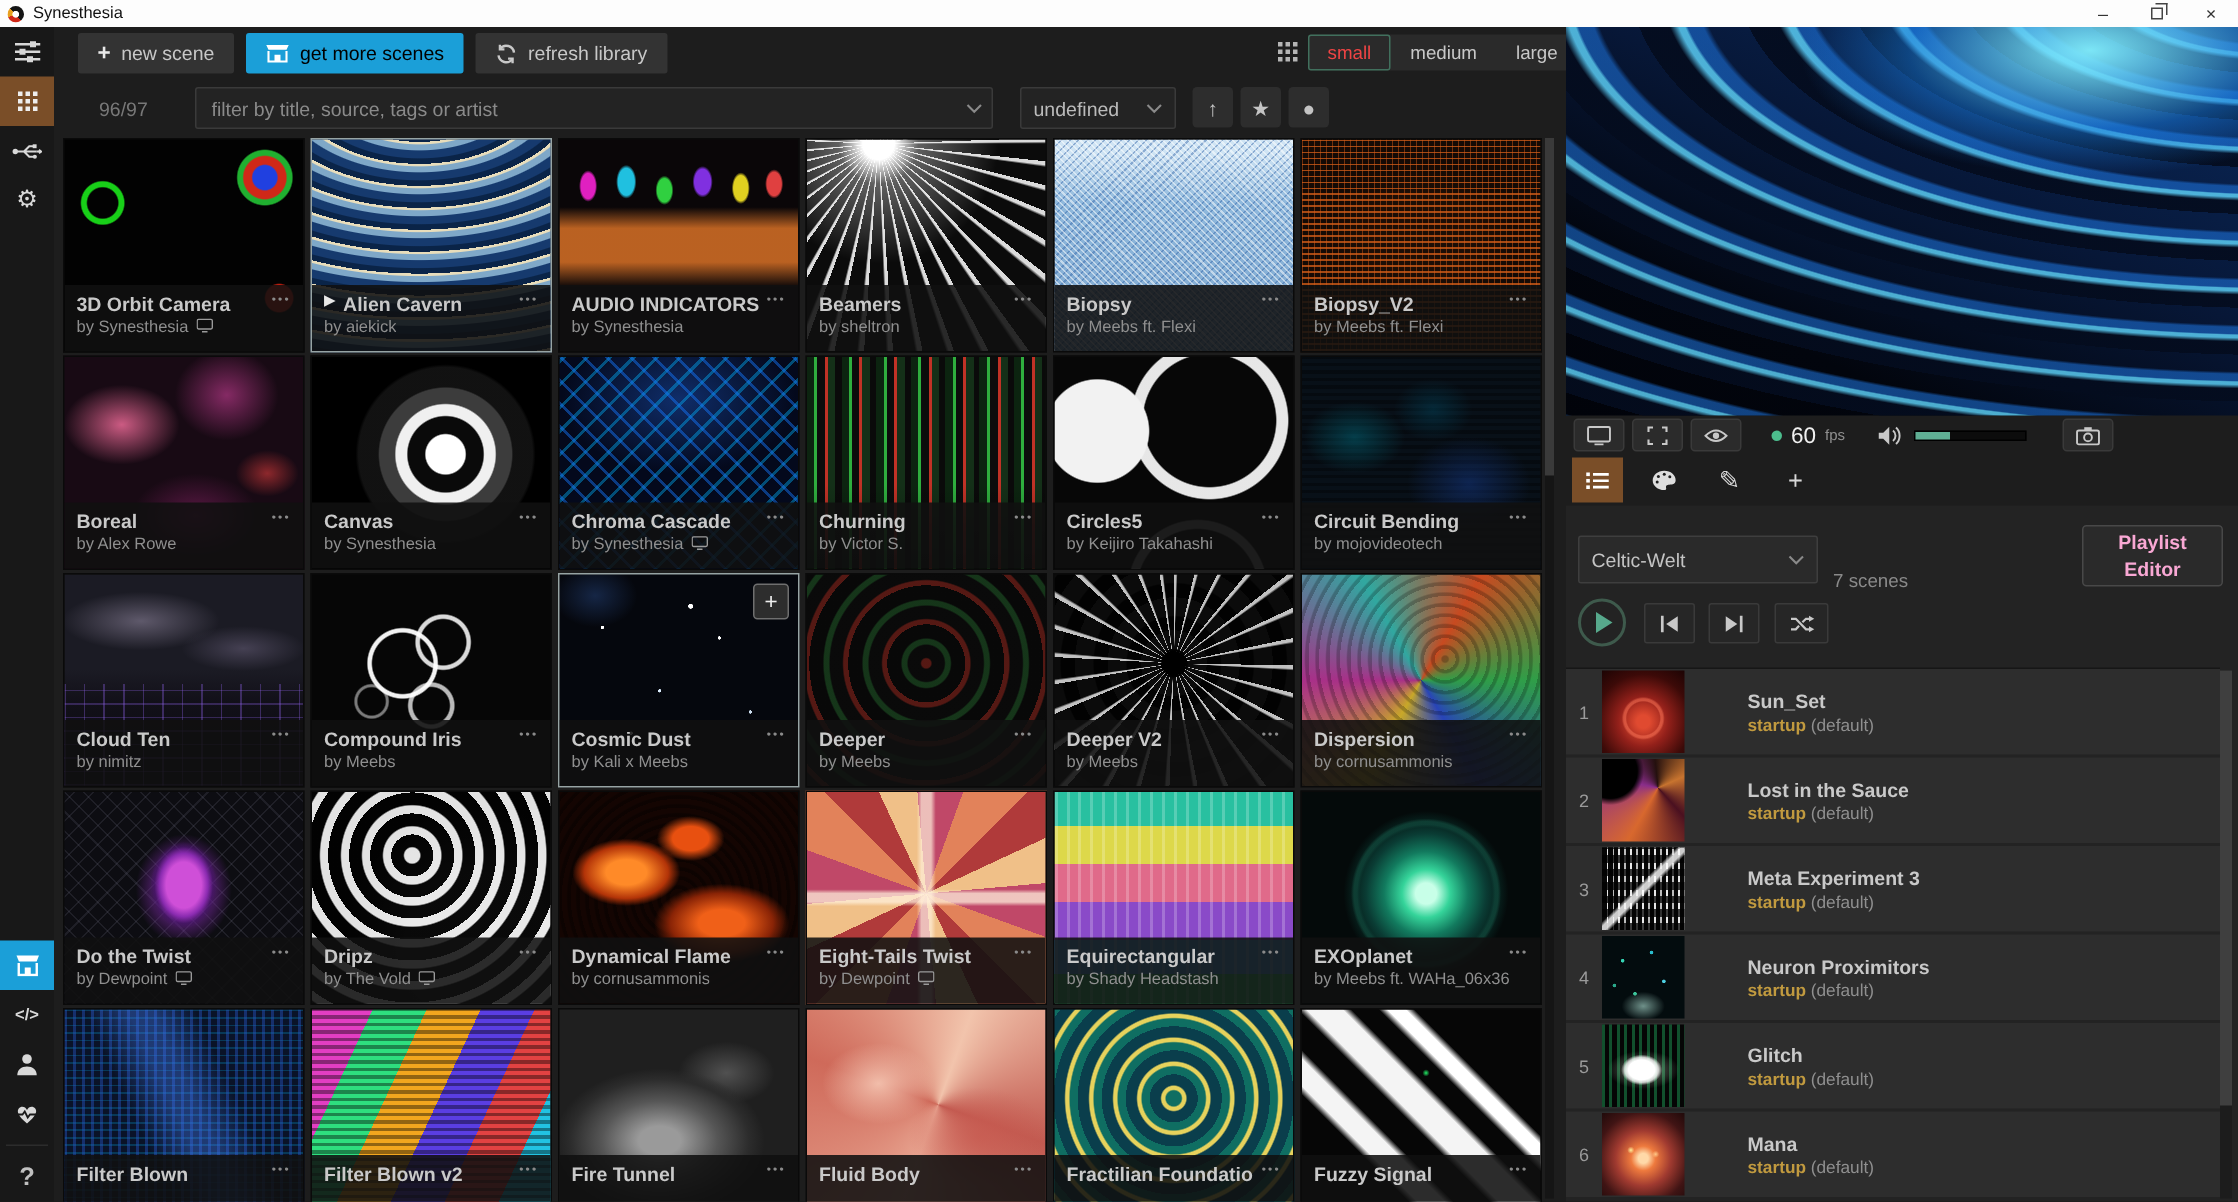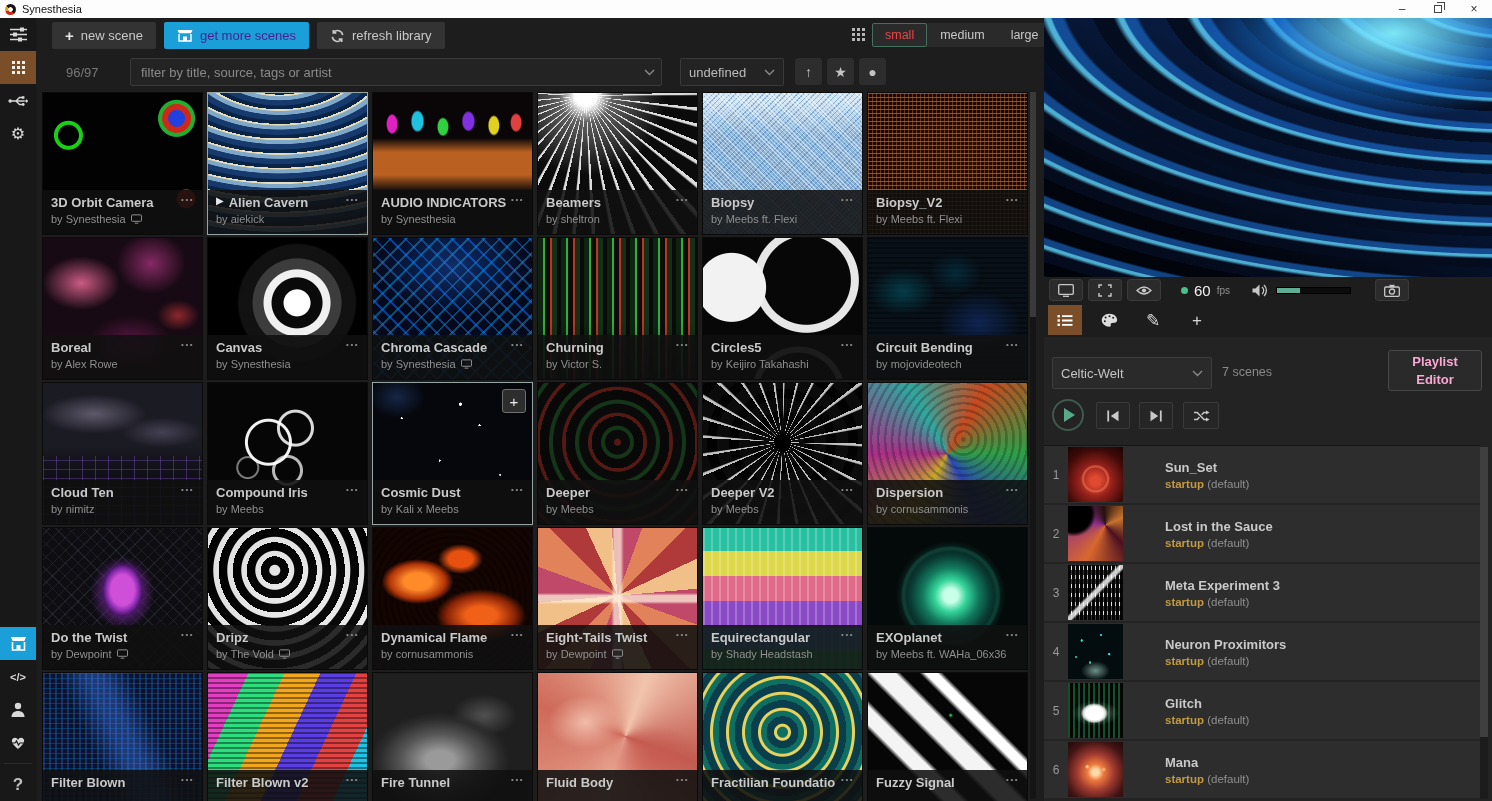--- a/index.html
+++ b/index.html
@@ -28,21 +28,21 @@
     box-shadow:5px 0 #eee,10px 0 #eee,0 5px #eee,5px 5px #eee,10px 5px #eee,0 10px #eee,5px 10px #eee,10px 10px #eee}
   .grid9.small{transform:scale(.85)}
   .grid9.small b{background:#b5b5b5;box-shadow:5px 0 #b5b5b5,10px 0 #b5b5b5,0 5px #b5b5b5,5px 5px #b5b5b5,10px 5px #b5b5b5,0 10px #b5b5b5,5px 10px #b5b5b5,10px 10px #b5b5b5}
   .glyph{font-size:16px;color:#d8d8d8;line-height:1}
   .code-glyph{font-size:11px;font-weight:bold;color:#d8d8d8}
   .help-glyph{font-size:17px;font-weight:bold;color:#c0c0c0}
   
   .lib-toolbar{position:absolute;left:52px;top:22px;display:flex;gap:8px}
   .tb-btn{height:27px;display:flex;align-items:center;gap:7px;padding:0 13px;background:#333;
     border:none;color:#c8c8c8;font-size:13px;border-radius:2px;cursor:pointer}
-  .tb-btn.primary{background:#1b9fd8;color:#4c1d95}
+  .tb-btn.primary{background:#1b9fd8;color:#000000}
   .tb-plus{font-size:15px;font-weight:bold;color:#e8e8e8}
   .toolbar-right-grid{position:absolute;left:852px;top:28px}
   .size-group{position:absolute;left:872px;top:23px;height:24px;display:flex;background:#2a2a2a;border-radius:2px}
   .size-btn{height:24px;padding:0 12px;display:flex;align-items:center;background:transparent;border:1px solid transparent;
     color:#c8c8c8;font-size:12.5px;cursor:pointer;border-radius:2px}
   .size-btn.active{border-color:#41705d;color:#ef4444}
   
   .filter-count{position:absolute;left:66px;top:65px;color:#787878;font-size:13px}
   .filter-input{position:absolute;left:130px;top:58px;width:532px;height:28px;background:#232323;
     border:1px solid #3a3a3a;border-radius:2px;color:#c8c8c8;font-size:13px;padding:0 26px 0 10px}
@@ -59,21 +59,21 @@
   .tile{position:relative;width:161px;height:143px;border:1px solid #0a0a0a;background:#111;cursor:pointer;overflow:hidden}
   .tile-selected{border-color:#97a4a4}
   .tile-add{position:absolute;top:6px;right:6px;width:24px;height:24px;background:#2d2d2d;border:1px solid #6f6f6f;
     border-radius:3px;color:#eee;font-size:15px;line-height:1;z-index:3;cursor:pointer}
   .tile-label{position:absolute;left:0;right:0;bottom:0;height:44px;background:rgba(16,16,16,.88);
     padding:5px 8px 0 8px;z-index:2}
   .tile-top{display:flex;gap:5px}
   .tile-play{color:#e8e8e8;font-size:10px}
   .tile-title{font-weight:bold;font-size:13px;color:#c9c9c9;white-space:nowrap;overflow:hidden;flex:1}
   .tile-dots{color:#8a8a8a;font-size:8px;letter-spacing:1.5px;flex:none}
-  .tile-artist-row{display:flex;align-items:center;gap:5px;margin-top:2px;height:13px}
+  .tile-artist-row{display:flex;gap:5px;margin-top:2px;height:13px}
   .tile-artist{font-size:11px;color:#8f8f8f;white-space:nowrap;overflow:hidden}
   .lib-scrollbar{position:absolute;left:1030px;top:92px;width:6px;height:707px;background:#151515}
   .lib-scrollbar i{position:absolute;left:0;top:0;width:6px;height:225px;background:#3a3a3a}
   
   .rightpanel{position:absolute;left:1044px;top:18px;width:448px;height:783px;background:#1d1d1d}
   .preview{position:absolute;left:0;top:0;width:448px;height:259px;background:
     radial-gradient(60% 45% at 78% 6%,rgba(130,240,255,.95),rgba(25,125,225,.5) 45%,transparent 72%),
     repeating-radial-gradient(100% 75% at 106% -12%,rgba(10,30,70,0) 0 26px,rgba(30,120,230,.55) 30px 40px,rgba(95,215,255,.8) 42px 46px,rgba(4,12,30,.92) 52px 72px),
     linear-gradient(205deg,#0a2a5e 0%,#071737 42%,#02050d 75%,#01030a 100%)}
   .ctrl-row{position:absolute;left:0;top:259px;width:448px;height:26px;display:flex;align-items:center}
@@ -88,21 +88,21 @@
   .vol-fill{position:absolute;left:0;top:0;height:100%;background:#5fae93}
   .cam-btn{margin-left:24px}
   .tab-row{position:absolute;left:0;top:285px;width:448px;height:34px;display:flex;align-items:center;gap:10px;padding-left:4px}
   .tab{width:34px;height:30px;display:flex;align-items:center;justify-content:center;cursor:pointer;color:#ddd}
   .tab.active{background:#7a4e28}
   .tab .glyph{font-size:17px}
   
   .playlist-panel{position:absolute;left:0;top:319px;width:448px;height:464px;background:#232323}
   .pl-select{position:absolute;left:8px;top:20px;width:160px;height:27px;background:#2a2a2a;border:1px solid #3e3e3e;
     border-radius:2px;display:flex;align-items:center;justify-content:space-between;padding:15px 8px;color:#c4c4c4;cursor:pointer}
-  .pl-count{position:absolute;left:178px;top:28px;color:#8a8a8a;font-size:12.5px}
+  .pl-count{position:absolute;left:178px;top:43px;color:#8a8a8a;font-size:12.5px}
   .pl-editor{position:absolute;left:344px;top:13px;width:94px;height:41px;background:#2a2a2a;border:1px solid #484848;
     border-radius:3px;color:#f9a8d4;font-weight:bold;font-size:13px;line-height:1.35;cursor:pointer}
   .play-btn{position:absolute;left:8px;top:62px;width:32px;height:32px;border-radius:50%;border:2px solid #3e5a4c;
     background:transparent;display:flex;align-items:center;justify-content:center;cursor:pointer}
   .play-tri{width:0;height:0;border-left:11px solid #57a98c;border-top:7px solid transparent;border-bottom:7px solid transparent;margin-left:3px}
   .tr-btn{position:absolute;top:65px;width:34px;height:27px;background:#262626;border:1px solid #3a3a3a;border-radius:2px;
     display:flex;align-items:center;justify-content:center;cursor:pointer}
   .pl-list{position:absolute;left:0;top:108px;width:436px;height:356px;overflow:hidden;border-top:1px solid #161616}
   .pl-row{position:relative;width:100%;height:57px;margin-bottom:2px;background:#2d2d2d;display:flex;align-items:center;cursor:pointer}
   .pl-num{width:24px;text-align:center;color:#9a9a9a;font-size:12px;flex:none}

